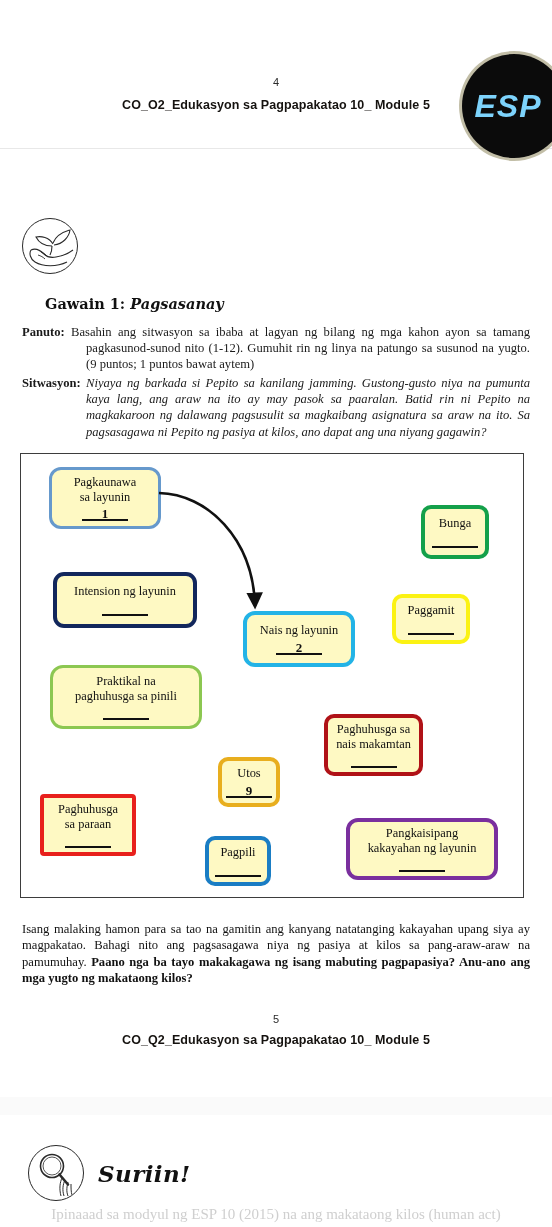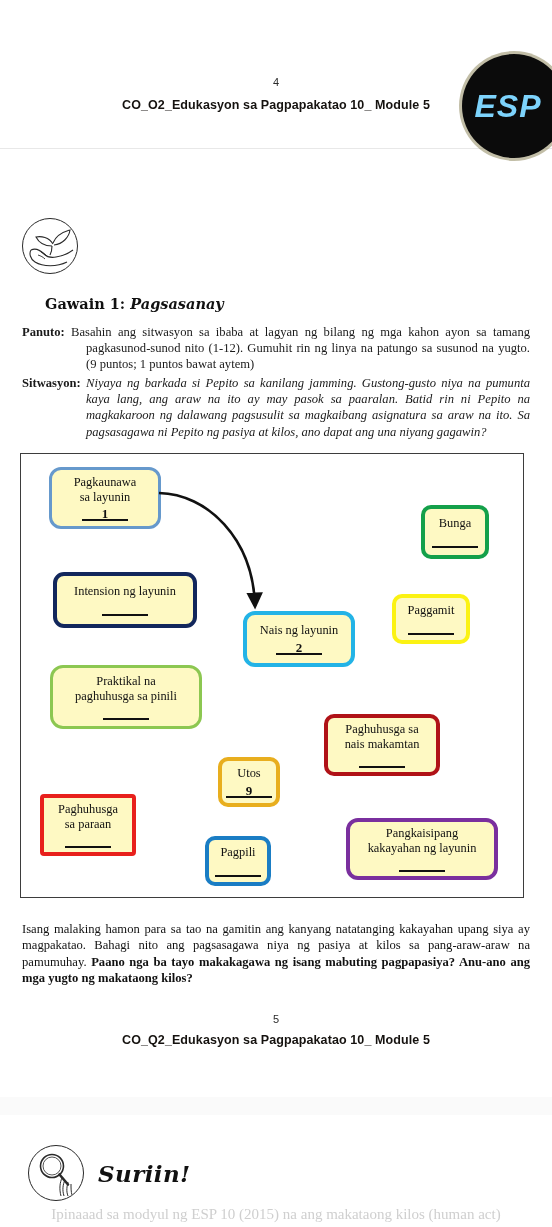--- a/index.html
+++ b/index.html
@@ -215,21 +215,21 @@
       <div style="white-space:pre-line;">Paggamit</div>
       <span class="blank"></span>
     </div>
 
     <div class="dbox" style="left:29px; top:211px; width:152px; height:64px; border-width:3.5px; border-radius:13px; border-color:#8cc751;">
       <div style="white-space:pre-line;">Praktikal na
 paghuhusga sa pinili</div>
       <span class="blank"></span>
     </div>
 
-    <div class="dbox" style="left:303px; top:260px; width:116px; height:62px; border-width:4.5px; border-radius:10px; border-color:#b01217;">
+    <div class="dbox" style="left:303px; top:260px; width:99px; height:62px; border-width:4.5px; border-radius:10px; border-color:#b01217;">
       <div style="white-space:pre-line;">Paghuhusga sa
 nais makamtan</div>
       <span class="blank"></span>
     </div>
 
     <div class="dbox" style="left:197px; top:303px; width:62px; height:50px; border-width:4px; border-radius:10px; border-color:#e8ae1e;">
       <div style="white-space:pre-line;">Utos</div>
       <span class="blank filled">9</span>
     </div>
 

